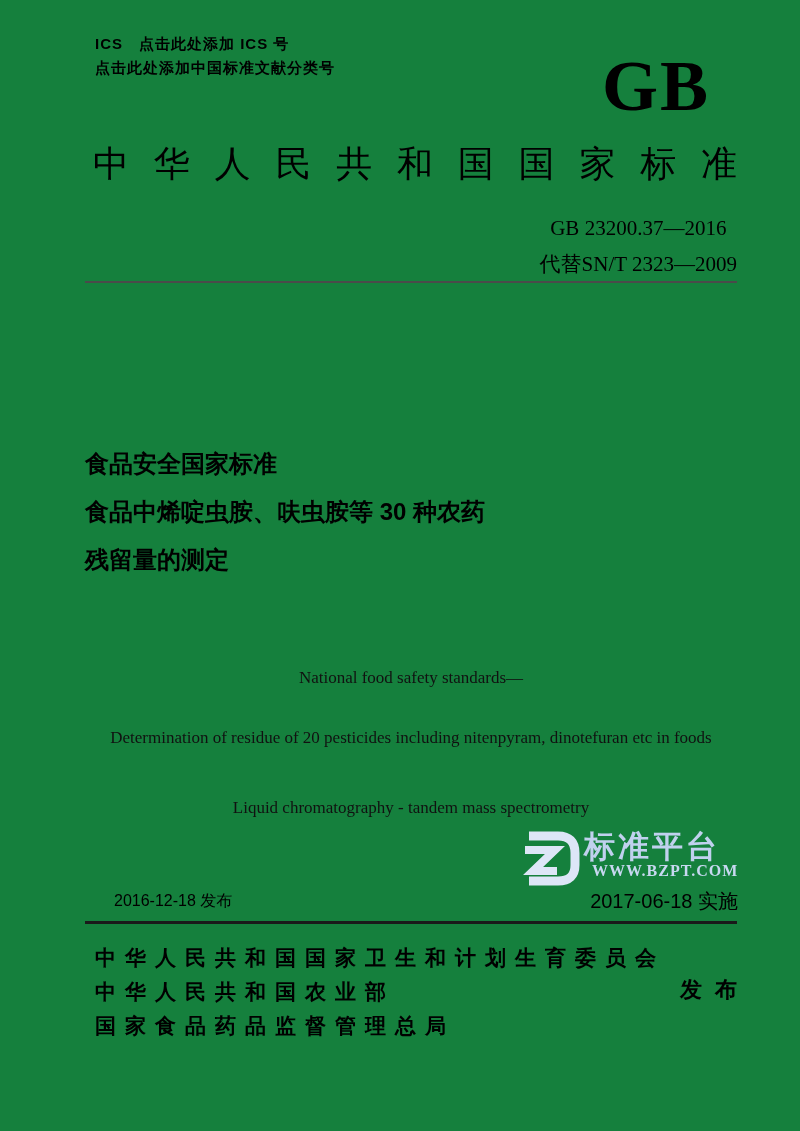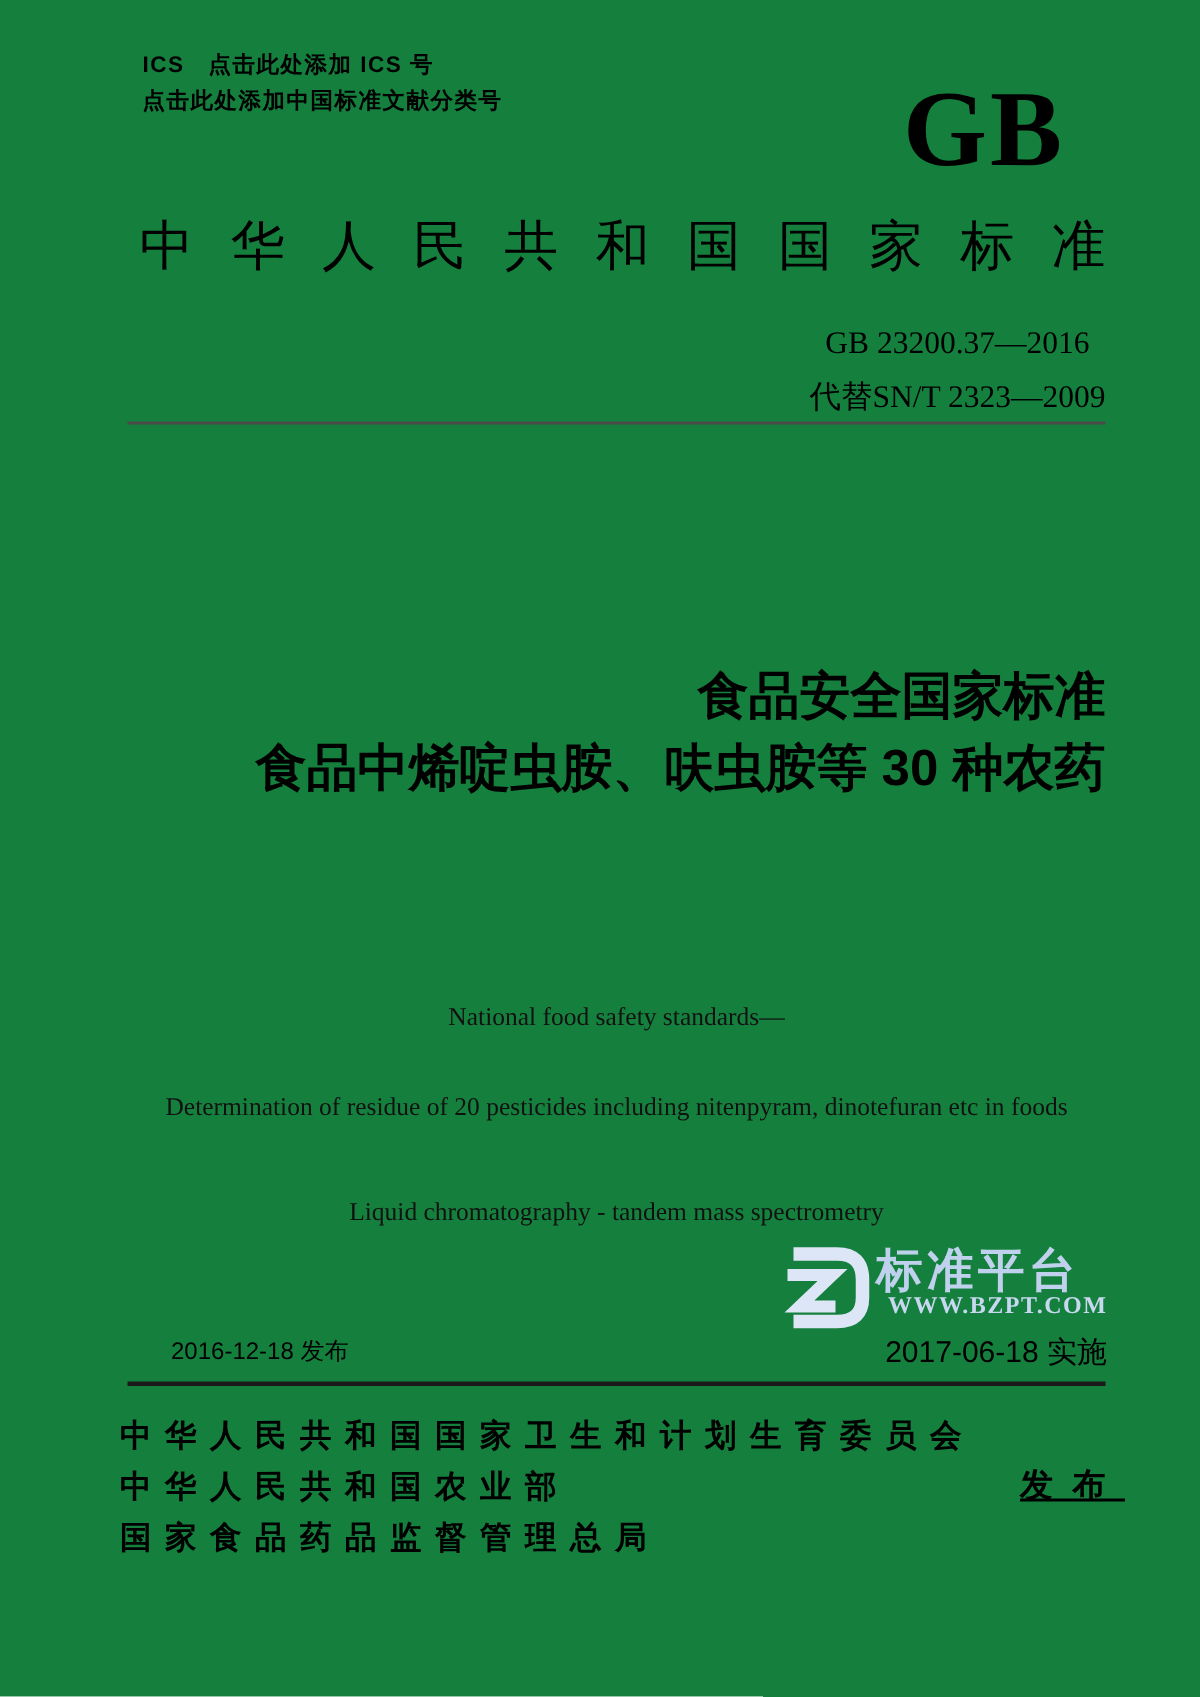--- a/index.html
+++ b/index.html
@@ -65,22 +65,22 @@
     left: 85px; top: 281px;
     width: 652px; height: 2px;
     background: #4a4a4a;
   }
 
   
   .main-title {
     position: absolute;
     left: 85px; top: 440px;
     width: 652px;
-    text-align: right;
-    font-size: 34px;
+    text-align: left;
+    font-size: 24px;
     font-weight: bold;
     line-height: 48px;
   }
 
   
   .english-block {
     position: absolute;
     left: 80px; top: 668px;
     width: 662px;
     text-align: center;
@@ -132,37 +132,36 @@
   .rule-bottom {
     position: absolute;
     left: 85px; top: 921px;
     width: 652px; height: 3px;
     background: #1a1a1a;
   }
 
   
   .org-block {
     position: absolute;
-    left: 80px; top: 941px;
+    left: 95px; top: 941px;
     width: 642px;
     font-size: 21px;
     font-weight: bold;
     line-height: 34px;
     letter-spacing: 9px;
     white-space: nowrap;
   }
   .publish-label {
     position: absolute;
     right: 63px; top: 975px;
     font-size: 22px;
     font-weight: bold;
     letter-spacing: 13px;
     margin-right: -13px;
     white-space: nowrap;
-    text-decoration: underline;
   }
 </style>
 </head>
 <body>
 
 <div class="page">
 
   <div class="ics-block">
     <div>ICS　点击此处添加 ICS 号</div>
     <div>点击此处添加中国标准文献分类号</div>
@@ -175,20 +174,21 @@
   <div class="std-numbers">
     <div>GB 23200.37—2016</div>
     <div>代替SN/T 2323—2009</div>
   </div>
 
   <div class="rule-top"></div>
 
   <div class="main-title">
     <div>食品安全国家标准</div>
     <div>食品中烯啶虫胺、呋虫胺等 30 种农药</div>
+    <div>残留量的测定</div>
   </div>
 
   <div class="english-block">
     <div class="en-line1">National food safety standards—</div>
     <div class="en-line2">Determination of residue of 20 pesticides including nitenpyram, dinotefuran etc in foods</div>
     <div class="en-line3">Liquid chromatography - tandem mass spectrometry</div>
   </div>
 
   <div class="watermark">
     <span class="wm-logo">

